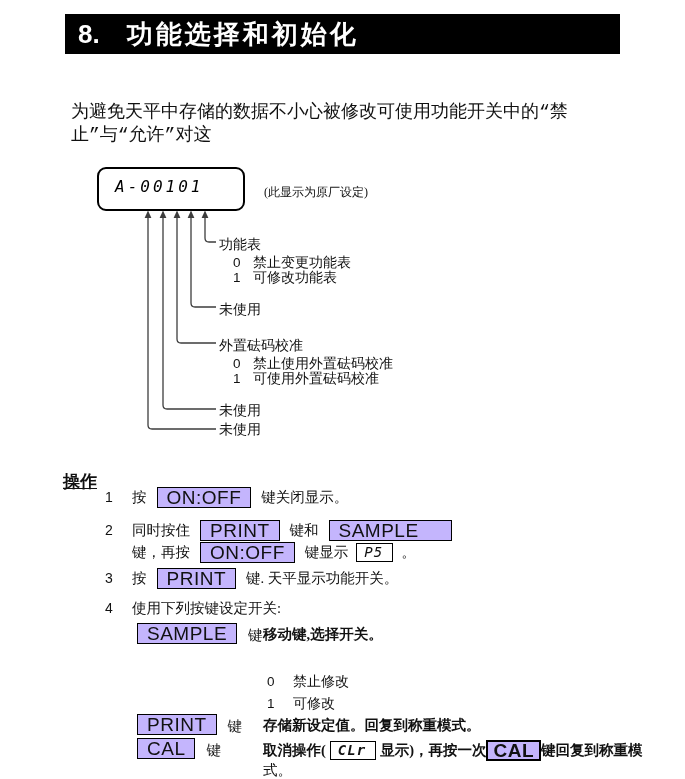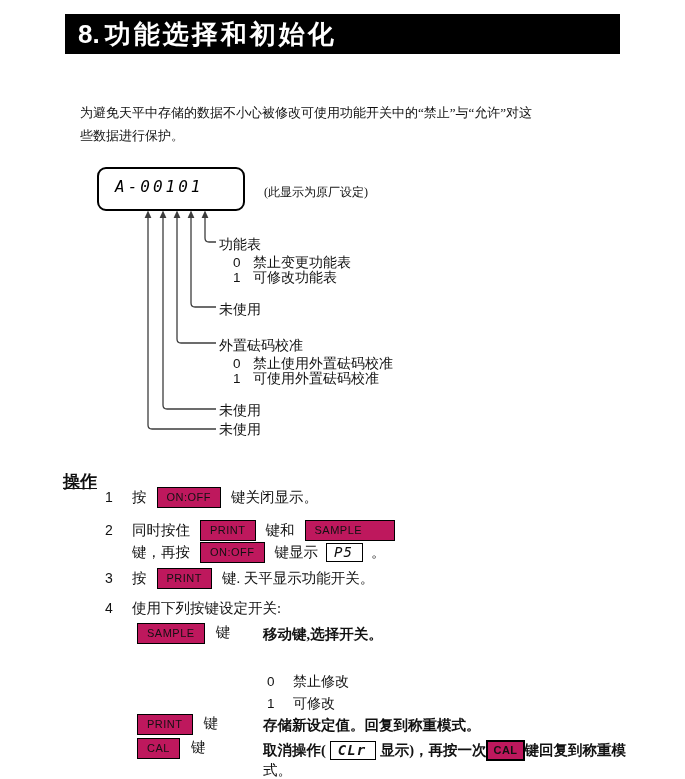--- a/index.html
+++ b/index.html
@@ -11,27 +11,27 @@
   .abs { position:absolute; }
 
   
   .bar {
     position:absolute; background:#000; color:#fff;
     font-family:"Liberation Sans","DejaVu Sans",sans-serif; font-weight:bold;
     display:flex; align-items:center; white-space:nowrap;
   }
   .bar1 { left:65px; top:14px; width:555px; height:40px; font-size:26px; }
   .bar1 .num { margin-left:13px; }
-  .bar1 .ttl { margin-left:5px; letter-spacing:3px; }
+  .bar1 .ttl { margin-left:27px; letter-spacing:3px; }
   .bar2 { left:55px; top:62px; width:565px; height:31px; font-size:20px; }
   .bar2 .num { margin-left:8px; letter-spacing:1px; }
   .bar2 .ttl { margin-left:14px; letter-spacing:3px; }
 
   
-  .intro { left:80px; top:101px; width:500px; font-size:13px; line-height:23px; }
+  .intro { left:71px; top:101px; width:500px; font-size:18px; line-height:23px;font-family:Liberation Mono, monospace; }
 
   
   .lcd {
     left:97px; top:167px; width:144px; height:40px;
     border:2px solid #000; border-radius:9px;
   }
   .seg {
     font-family:"DejaVu Sans Mono","Liberation Mono",monospace;
     font-style:italic; display:inline-block;
   }
@@ -60,22 +60,22 @@
     left:105px; display:flex; align-items:center; height:22px;
     font-size:14.5px; white-space:nowrap;
   }
   .stepnum {
     font-family:"Liberation Sans","DejaVu Sans",sans-serif;
     width:27px; flex:0 0 27px; font-size:14px;
   }
   .key {
     display:inline-block; border:1px solid #000;
     font-family:"Liberation Sans","DejaVu Sans",sans-serif;
-    font-size:11px; line-height:17px; padding:1px 9px; margin:0 10px;
-    letter-spacing:0.5px; background:#be185d;
+    font-size:19px; line-height:17px; padding:1px 9px; margin:0 10px;
+    letter-spacing:0.5px; background:#c4b5fd;
   }
   .key.wide { padding-right:32px; }
   .key.bold { border-width:2px; padding:0 5px; margin:0 7px; }
   .segbox {
     display:inline-block; border:1px solid #000; padding:1px 9px 1px 7px;
     margin:0 8px; line-height:15px;
   }
   .segbox .seg { font-size:14px; letter-spacing:1px; }
 
   .keyrow { left:137px; width:520px; height:22px; }
@@ -92,21 +92,20 @@
 <div class="page">
 
   <div class="bar bar1">
     <span class="num">8.</span>
     <span class="ttl">功能选择和初始化</span>
   </div>
 
 
   <div class="abs intro">
     <div>为避免天平中存储的数据不小心被修改可使用功能开关中的“禁止”与“允许”对这</div>
-    <div>些数据进行保护。</div>
   </div>
 
   <div class="abs lcd">
     <span class="seg">A-00101</span>
   </div>
   <div class="abs note">(此显示为原厂设定)</div>
 
   <svg class="abs callout-svg" width="260" height="440" viewBox="0 0 260 440">
     <g stroke="#3d3d3d" stroke-width="1.3" fill="none">
       <path d="M205,216 V238 Q205,242 209,242 H216"></path>

